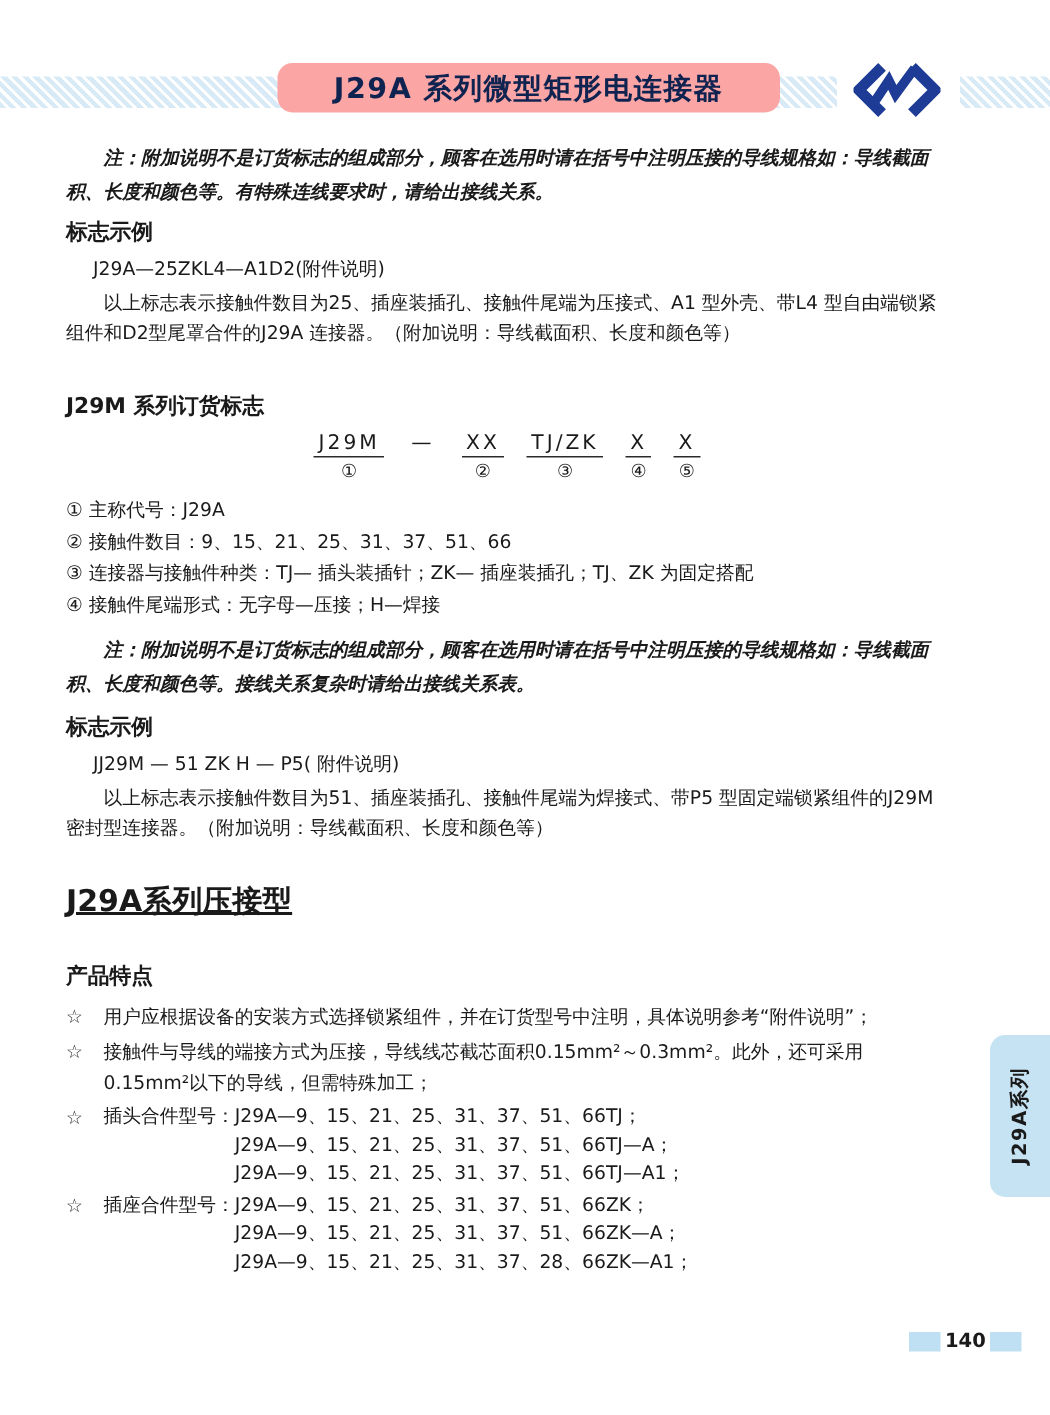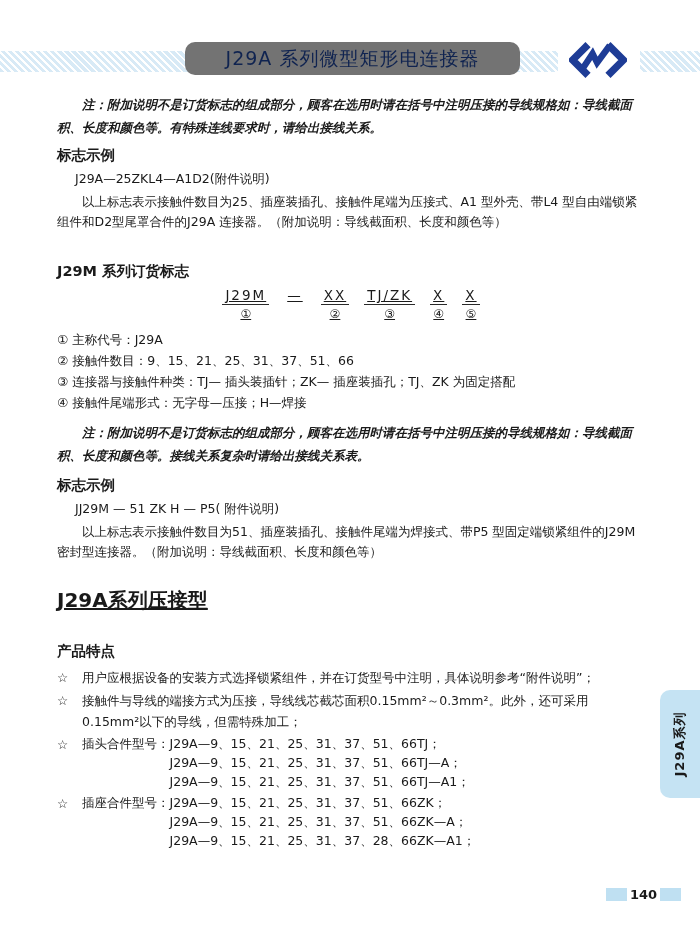--- a/index.html
+++ b/index.html
@@ -9,37 +9,37 @@
     color:#1a1a1a;overflow:hidden;
   }
   
   .hatch-strip{
     position:absolute;top:51px;left:0;width:700px;height:21px;
     background:repeating-linear-gradient(45deg,#d8eaf6 0px,#d8eaf6 3px,#ffffff 3px,#ffffff 5px);
   }
   .logo-gap{position:absolute;top:48px;left:558px;width:82px;height:27px;background:#ffffff;}
   .title-box{
     position:absolute;top:42px;left:185px;width:335px;height:33px;
-    background:#737373;border-radius:10px;
+    background:#fca5a5;border-radius:10px;
     display:flex;align-items:center;justify-content:center;
-    font-size:19px;font-weight:normal;color:#0f2350;letter-spacing:1px;
+    font-size:19px;font-weight:bold;color:#0f2350;letter-spacing:1px;
   }
   .logo-box{position:absolute;top:39px;left:567px;width:62px;height:42px;display:flex;align-items:center;justify-content:center;}
   
-  .content{position:absolute;top:93px;left:57px;width:588px;}
+  .content{position:absolute;top:93px;left:44px;width:588px;}
   .note{font-size:12.5px;line-height:23px;font-weight:bold;font-style:italic;text-indent:2em;margin:0 0 6px 0;}
   .h2{font-size:14.5px;font-weight:bold;margin:0 0 5px 0;line-height:20px;}
   .code-line{font-size:12.5px;line-height:18px;padding-left:18px;margin:0 0 4px 0;}
   .para{font-size:12.5px;line-height:20px;text-indent:2em;margin:0 0 4px 0;}
   .mb6{margin-bottom:6px;margin-top:29px;}
   .mb8{margin-bottom:8px;font-style:italic;}
   .mb26{margin-bottom:26px;}
   
   .formula{display:flex;justify-content:center;align-items:flex-start;gap:15px;margin:2px 0 8px 0;}
-  .f-part{display:flex;flex-direction:column;align-items:center;text-decoration:underline;}
+  .f-part{display:flex;flex-direction:column;align-items:center;}
   .f-text{font-size:13.5px;letter-spacing:2px;line-height:16px;padding:0 3px 1px 3px;}
   .f-text.u{border-bottom:1.5px solid #2a2a2a;}
   .f-num{font-size:12px;line-height:14px;margin-top:2px;}
   
   .olist{margin:0 0 8px 0;}
   .olist-item{font-size:12.5px;line-height:21px;}
   
   .big-title{font-size:20px;font-weight:bold;text-align:left;line-height:24px;margin:0 0 10px 0;text-decoration:underline;}
   
   .bullet{display:flex;font-size:12.5px;line-height:21px;margin:0 0 2px 0;}

